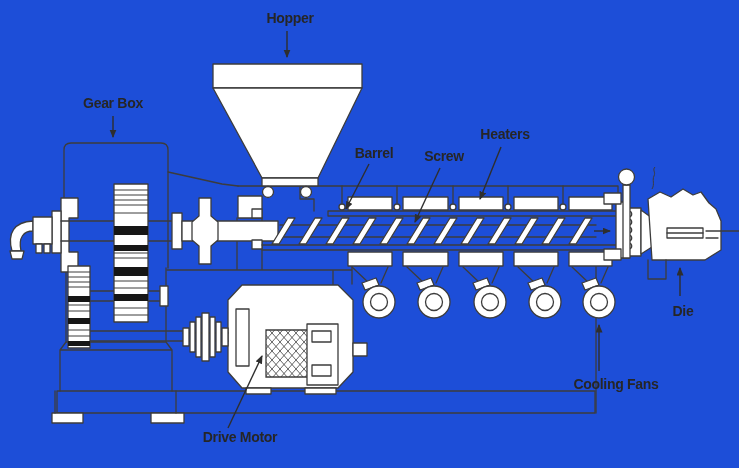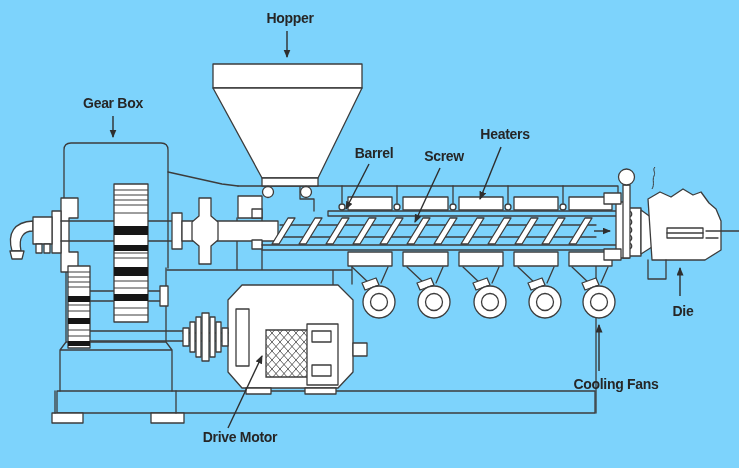--- a/index.html
+++ b/index.html
@@ -1,17 +1,17 @@
 <!DOCTYPE html>
 <html><head>
 <meta charset="utf-8">
 <style>
   html,body{margin:0;padding:0;background:#fff;}
   .stage{
-    position:relative;width:739px;height:468px;background:#7dd3fc;
+    position:relative;width:739px;height:468px;background:#1d4ed8;
     font-family:"Liberation Sans","DejaVu Sans",sans-serif;overflow:hidden;
   }
   svg{display:block;}
   svg *{vector-effect:non-scaling-stroke;}
   .ln{fill:none;stroke:#3c3c3c;stroke-width:1.3;stroke-linejoin:round;stroke-linecap:round;}
   .wh{fill:#ffffff;stroke:#3c3c3c;stroke-width:1.3;stroke-linejoin:round;}
   .blk{fill:#161616;stroke:none;}
   .thin{fill:none;stroke:#3c3c3c;stroke-width:1;}
   .lbl{
     font-family:"Liberation Sans","DejaVu Sans",sans-serif;

